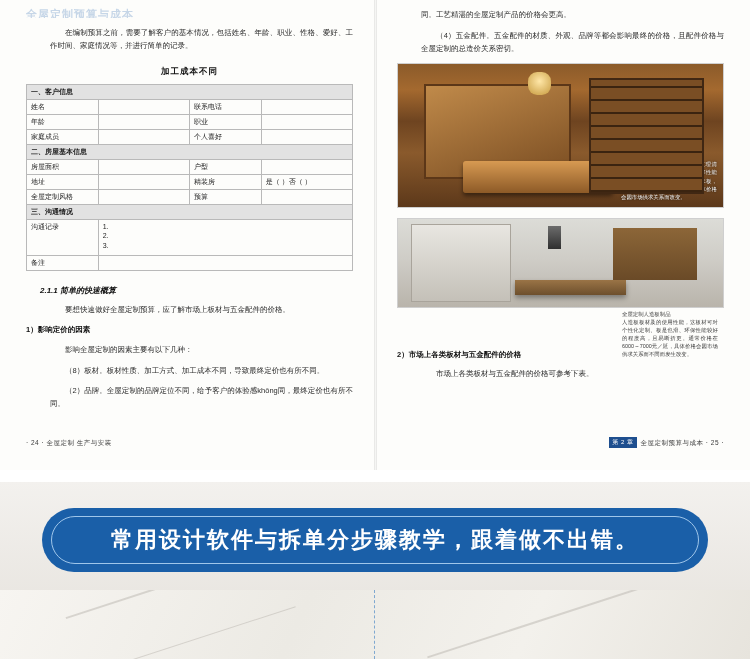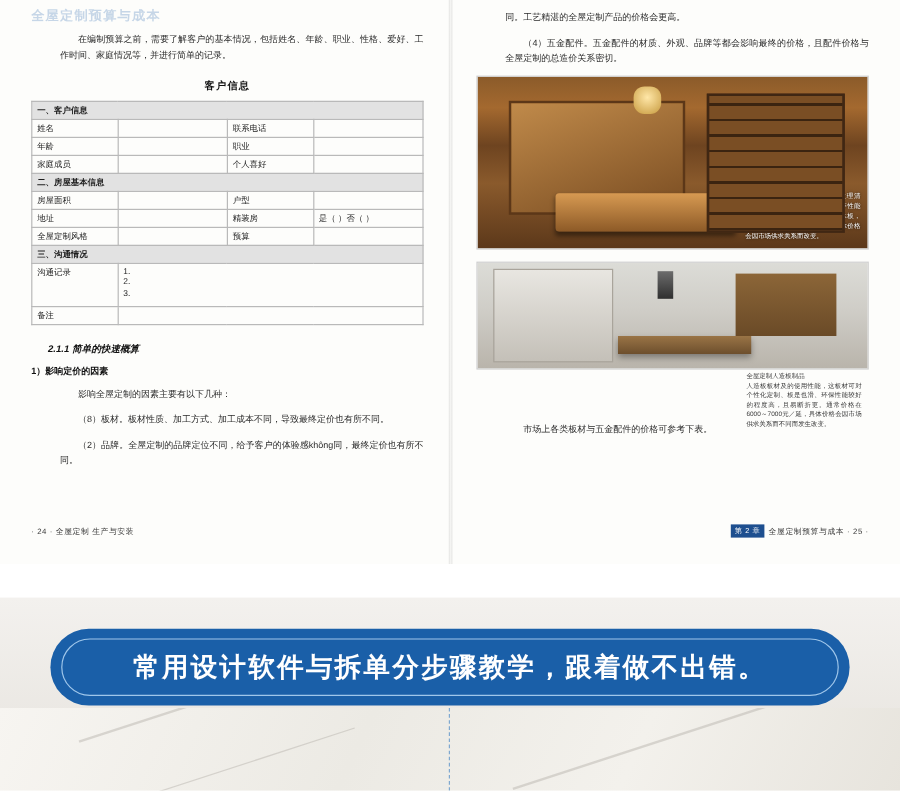--- a/index.html
+++ b/index.html
@@ -213,21 +213,21 @@
     line-height: 1.5;
     color: #ffffff;
     text-align: justify;
     text-shadow: 0 0 2px rgba(0,0,0,.9);
   }
   .cap-1 { bottom: 6px; }
 
   
   .banner-wrap {
     position: absolute;
-    left: 0; top: 498px;
+    left: 0; top: 482px;
     width: 750px;
     height: 120px;
     background: linear-gradient(180deg, #f3f1ee 0%, #e9e6e1 100%);
   }
   .banner {
     position: absolute;
     left: 42px; top: 26px;
     width: 666px; height: 64px;
     background: #1a5fa8;
     border-radius: 34px;
@@ -289,21 +289,21 @@
 <div class="spread">
 
   <div class="page page-left">
 
     <div class="masthead">
       <span class="mast-title">全屋定制预算与成本</span>
     </div>
 
     <p class="body-text indent">在编制预算之前，需要了解客户的基本情况，包括姓名、年龄、职业、性格、爱好、工作时间、家庭情况等，并进行简单的记录。</p>
 
-    <div class="table-title">客户信息</div>
+    <div class="table-title">加工成本不同</div>
 
     <table class="form">
       <colgroup>
           <col style="width:22%">
           <col style="width:28%">
           <col style="width:22%">
           <col style="width:28%">
         </colgroup>
       <tbody>
         <tr>
@@ -358,20 +358,21 @@
 3.</td>
         </tr>
         <tr>
           <td>备注</td>
           <td colspan="3"></td>
         </tr>
       </tbody>
     </table>
 
     <h4 class="sub">2.1.1  简单的快速概算</h4>
+    <p class="body-text indent">要想快速做好全屋定制预算，应了解市场上板材与五金配件的价格。</p>
 
     <h5 class="sub2">1）影响定价的因素</h5>
     <p class="body-text indent">影响全屋定制的因素主要有以下几种：</p>
     <p class="body-text indent">（8）板材。板材性质、加工方式、加工成本不同，导致最终定价也有所不同。</p>
     <p class="body-text indent">（2）品牌。全屋定制的品牌定位不同，给予客户的体验感không同，最终定价也有所不同。</p>
 
     <div class="footer-line footer-left">· 24 ·   全屋定制  生产与安装</div>
   </div>
 
   <div class="gutter"></div>
@@ -390,20 +391,21 @@
 
     <div class="photo photo-2 ph2">
       <div class="pend"></div>
       <div class="tbl"></div>
     </div>
     <div style="position:relative;height:36px">
       <div class="caption-box" style="right:6px; top:2px; color:#3a3a3a; text-shadow:none; white-space:pre-line">全屋定制人造板制品
 人造板板材及的使用性能，这板材可对个性化定制、板是也滑、环保性能较好的程度高，且易断折更。通常价格在6000～7000元／延，具体价格会因市场供求关系而不同而发生改变。</div>
     </div>
 
+    <h5 class="sub2" style="margin-top:6px">2）市场上各类板材与五金配件的价格</h5>
     <p class="body-text indent">市场上各类板材与五金配件的价格可参考下表。</p>
 
     <div class="footer-line footer-right">
       <span class="chapter-badge">第 2 章</span><span>全屋定制预算与成本 · 25 ·</span>
     </div>
   </div>
 </div>
 
 <div class="banner-wrap">
   <div class="banner">

